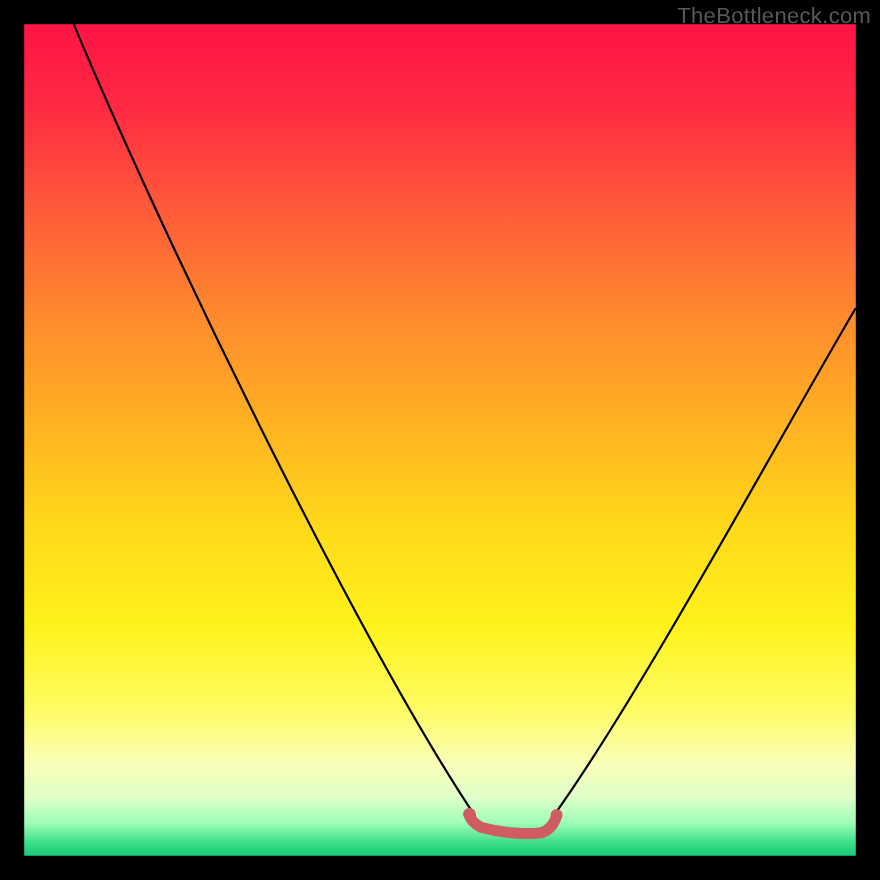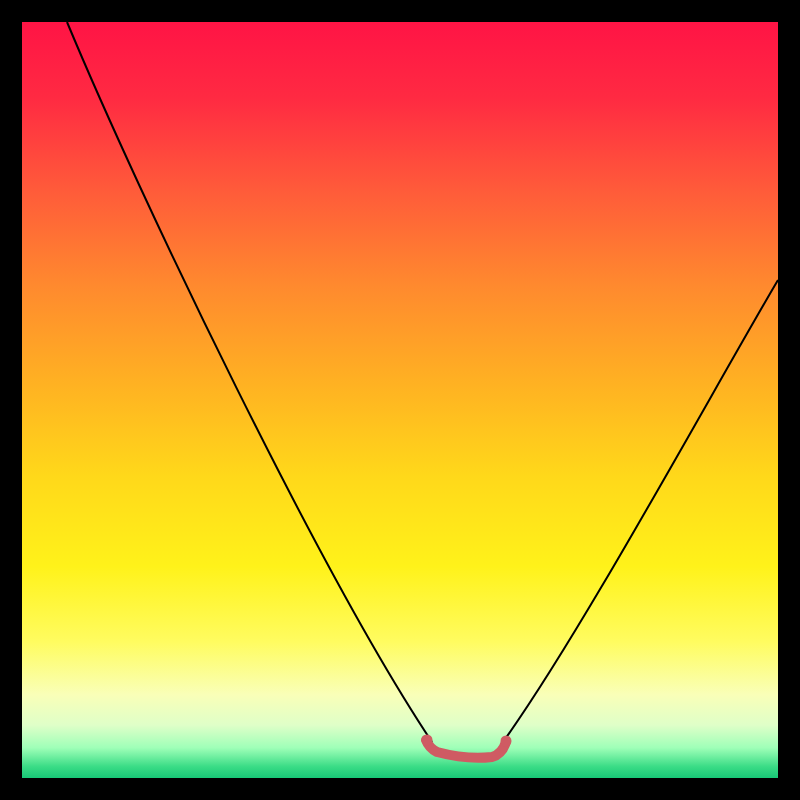--- a/index.html
+++ b/index.html
@@ -79,13 +79,14 @@
                Q 407 726, 415 730
                Q 445 738, 470 735
                Q 480 732, 484 720" fill="none" stroke="#cf5b63" stroke-width="10" stroke-linecap="round" stroke-linejoin="round"></path>
 
       <circle cx="405" cy="718" r="5.5" fill="#cf5b63"></circle>
       <circle cx="484" cy="719" r="5.5" fill="#cf5b63"></circle>
     </svg>
 
   </div>
 
+  <div class="watermark">TheBottleneck.com</div>
 </div>
 
 </body></html>

